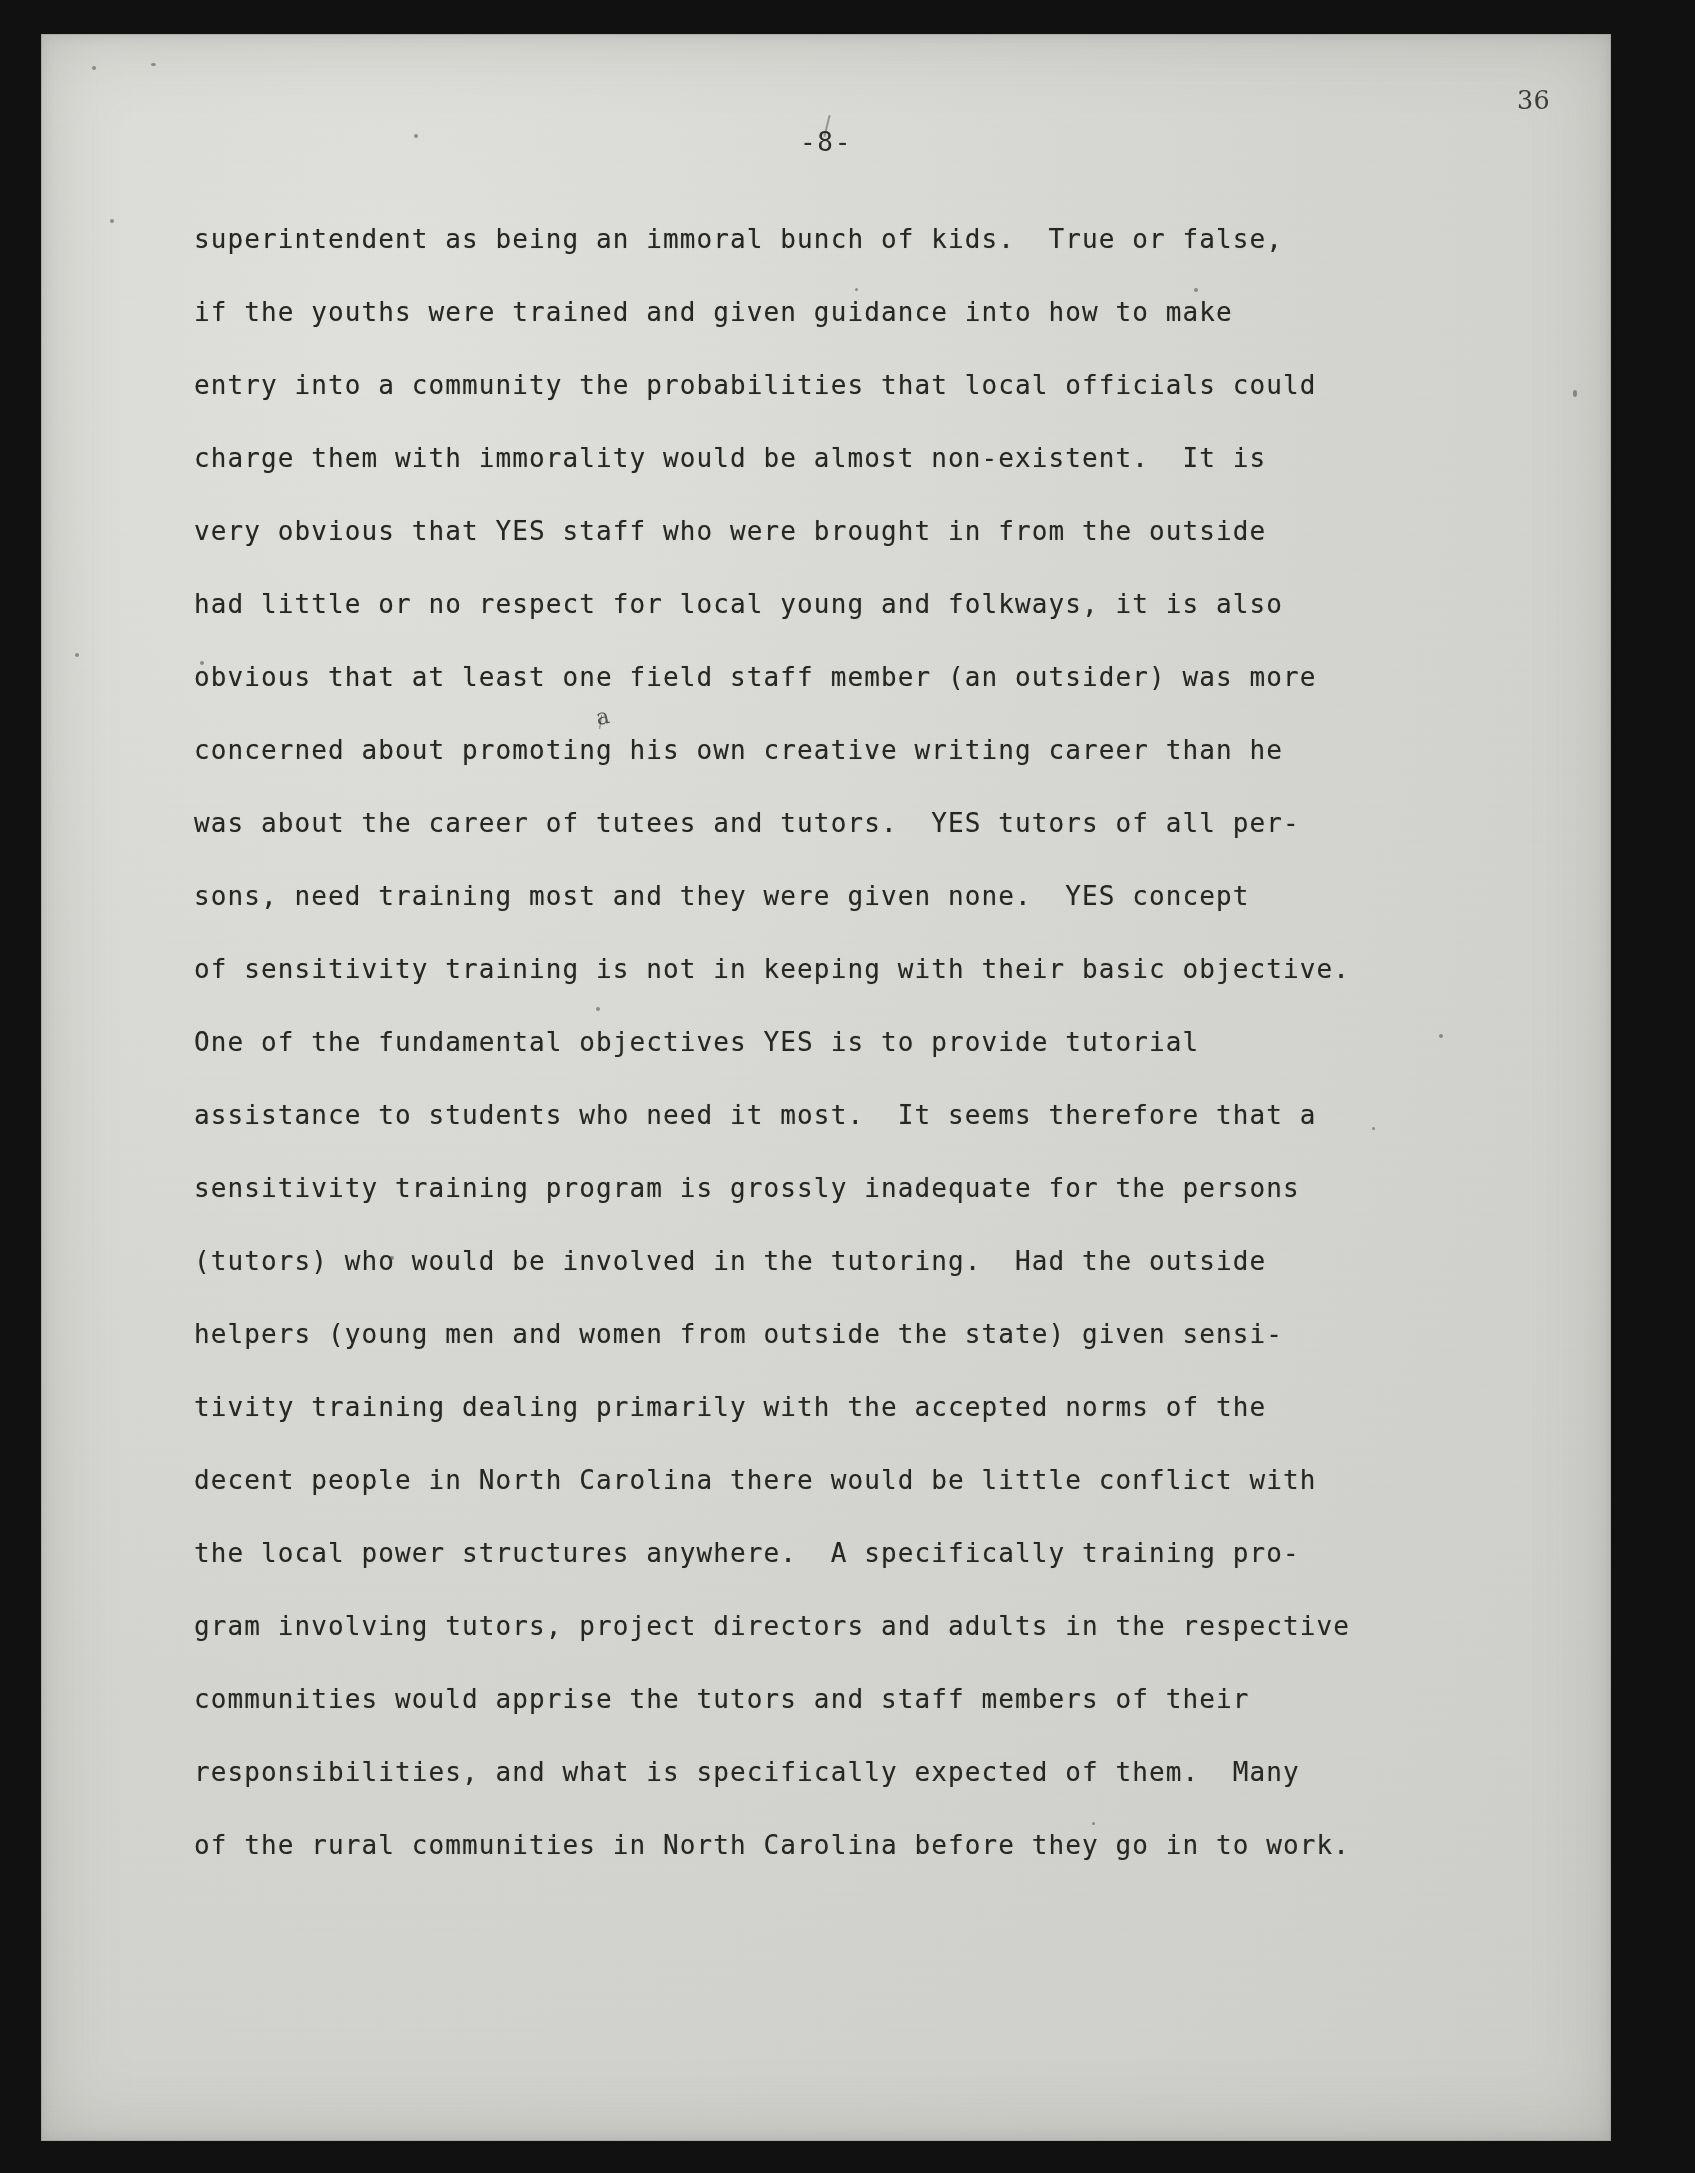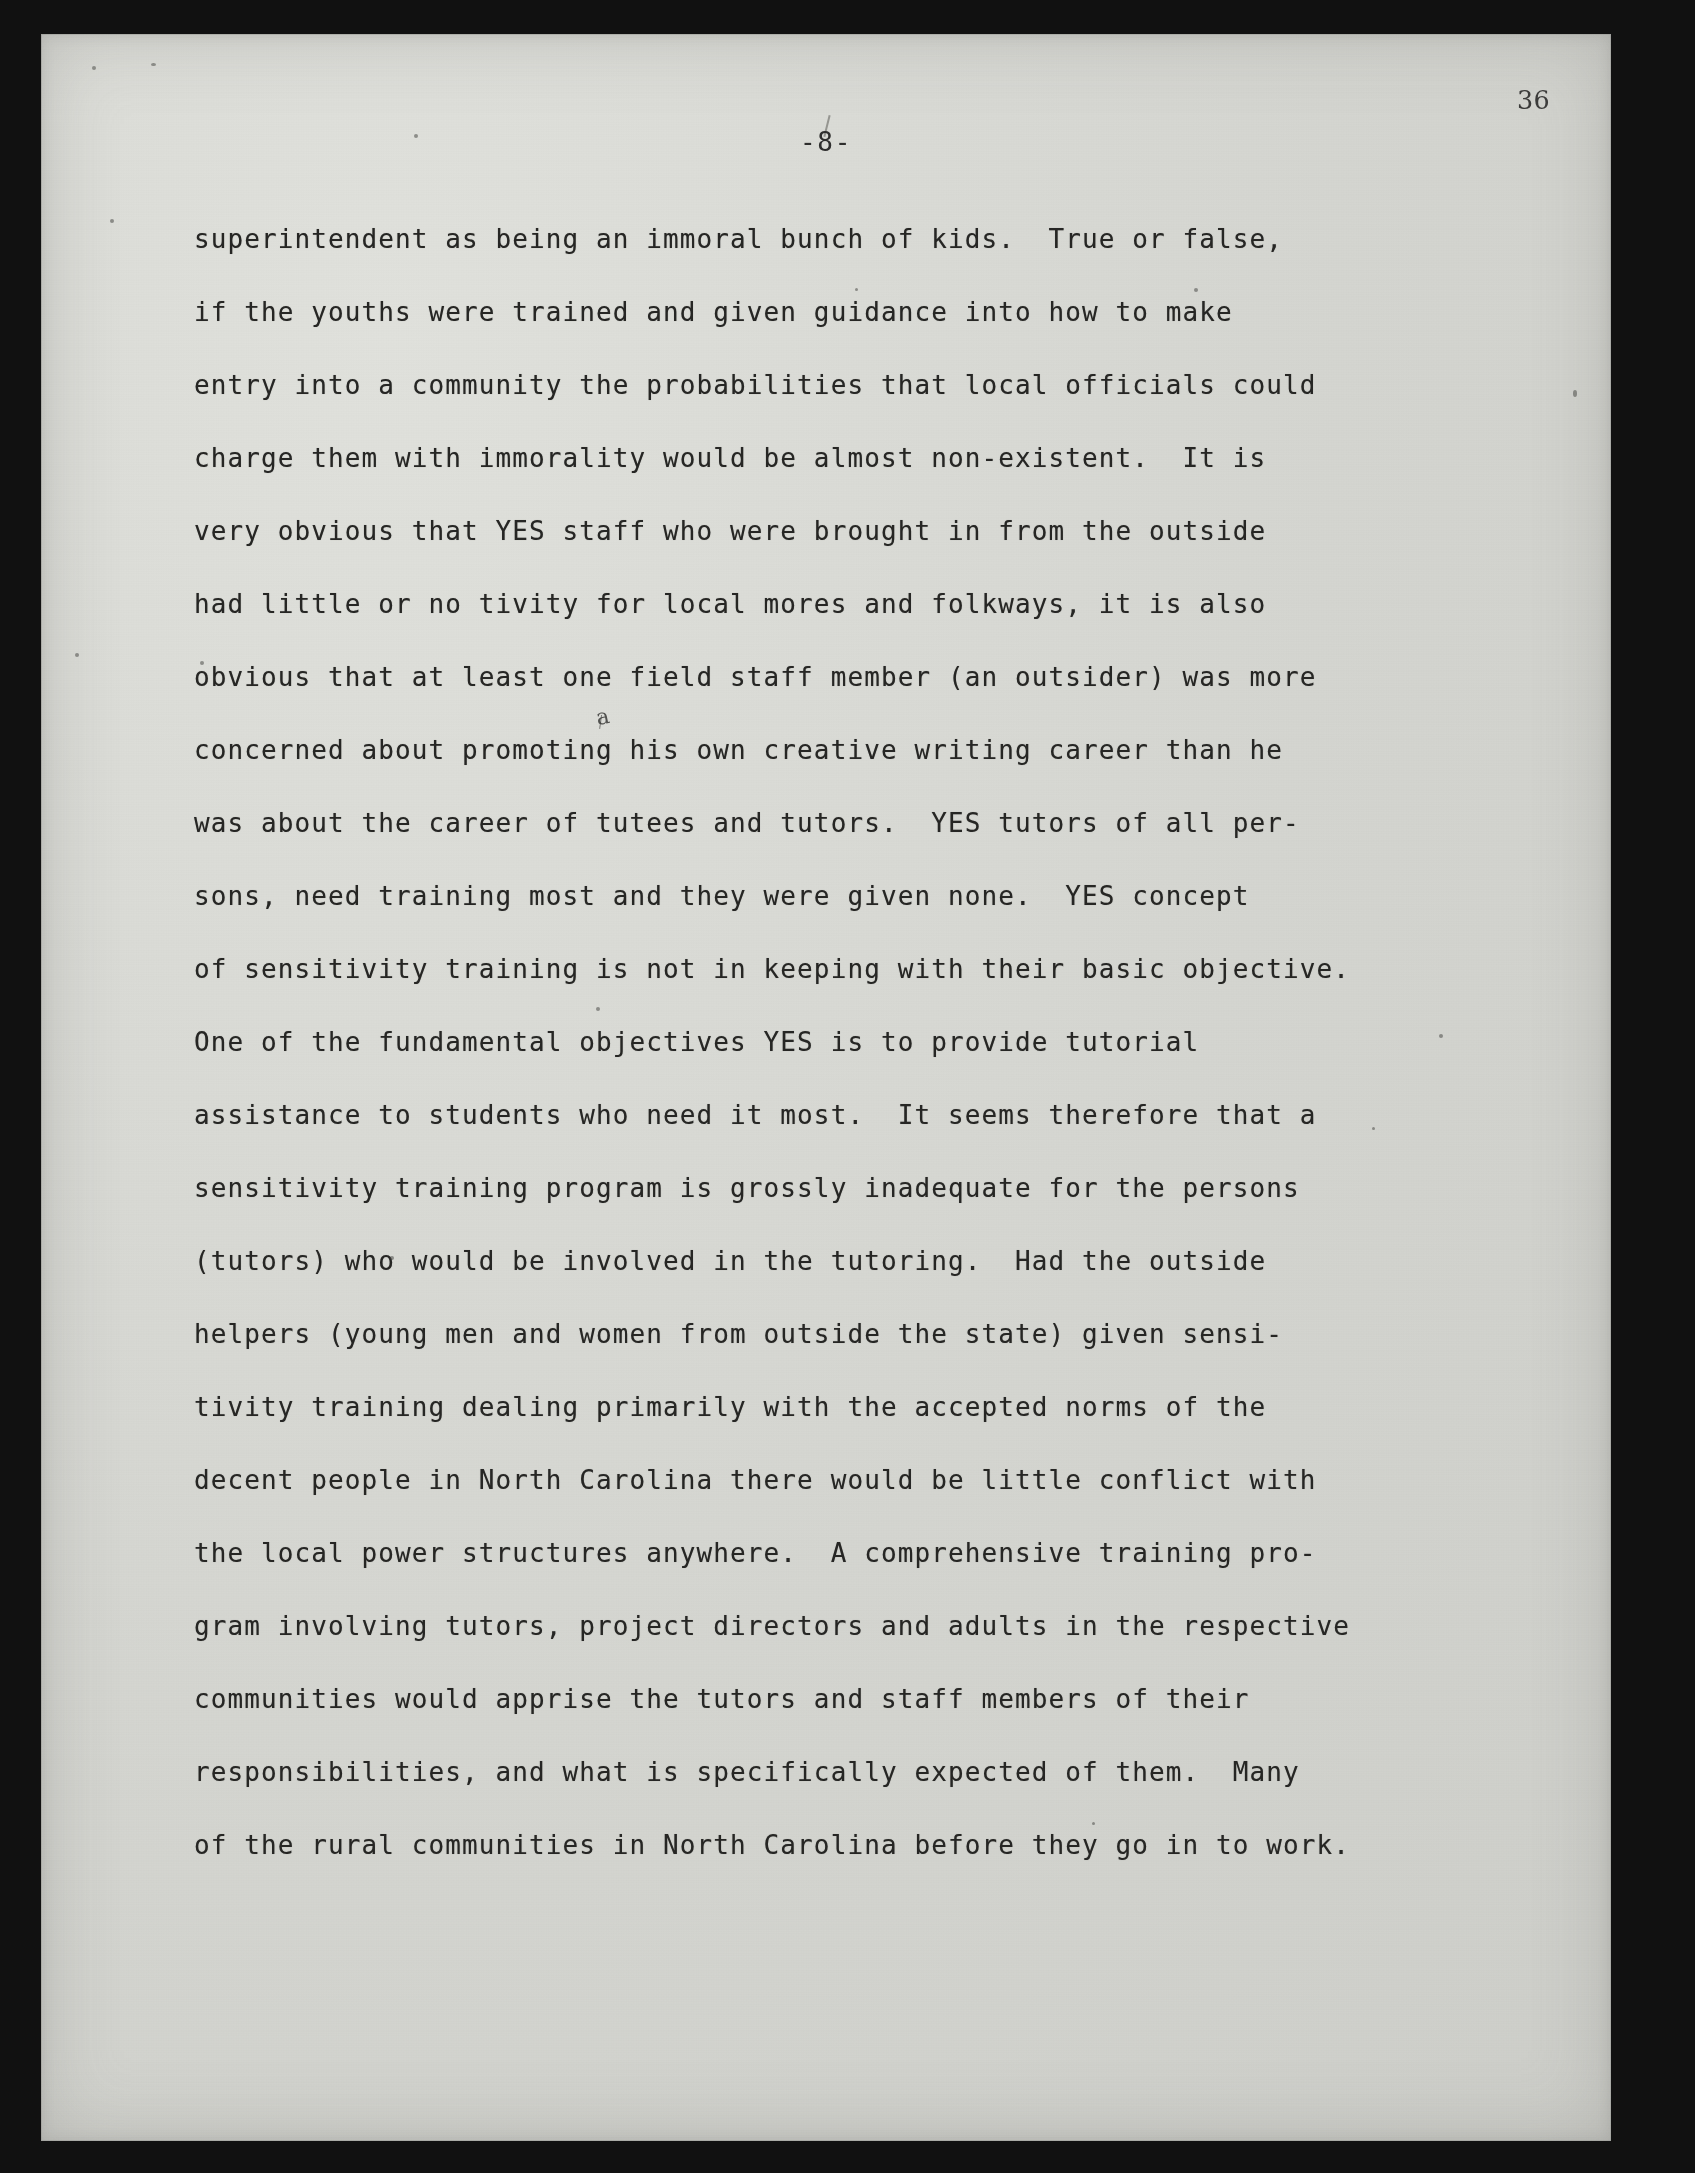--- a/index.html
+++ b/index.html
@@ -150,34 +150,34 @@
 
   <div class="pencil-tick"></div>
   <div class="page-marker">-8-</div>
 
   <div class="typed-body">
     <p>superintendent as being an immoral bunch of kids.  True or false,</p>
     <p>if the youths were trained and given guidance into how to make</p>
     <p>entry into a community the probabilities that local officials could</p>
     <p>charge them with immorality would be almost non-existent.  It is</p>
     <p>very obvious that YES staff who were brought in from the outside</p>
-    <p>had little or no tivity for local mores and folkways, it is also</p>
+    <p>had little or no respect for local young and folkways, it is also</p>
     <p>obvious that at least one field staff member (an outsider) was more</p>
     <p>concerned about promoting his own creative writing career than he</p>
     <p>was about the career of tutees and tutors.  YES tutors of all per-</p>
     <p>sons, need training most and they were given none.  YES concept</p>
     <p>of sensitivity training is not in keeping with their basic objective.</p>
     <p>One of the fundamental objectives YES is to provide tutorial</p>
     <p>assistance to students who need it most.  It seems therefore that a</p>
     <p>sensitivity training program is grossly inadequate for the persons</p>
     <p>(tutors) who would be involved in the tutoring.  Had the outside</p>
     <p>helpers (young men and women from outside the state) given sensi-</p>
     <p>tivity training dealing primarily with the accepted norms of the</p>
     <p>decent people in North Carolina there would be little conflict with</p>
-    <p>the local power structures anywhere.  A comprehensive training pro-</p>
+    <p>the local power structures anywhere.  A specifically training pro-</p>
     <p>gram involving tutors, project directors and adults in the respective</p>
     <p>communities would apprise the tutors and staff members of their</p>
     <p>responsibilities, and what is specifically expected of them.  Many</p>
     <p>of the rural communities in North Carolina before they go in to work.</p>
   </div>
 
   <div class="ink-mark">a</div>
   <div class="ink-mark-2"></div>
 
   <div class="speck" style="left:51px; top:32px; width:4.2px; height:4.2px;"></div>

